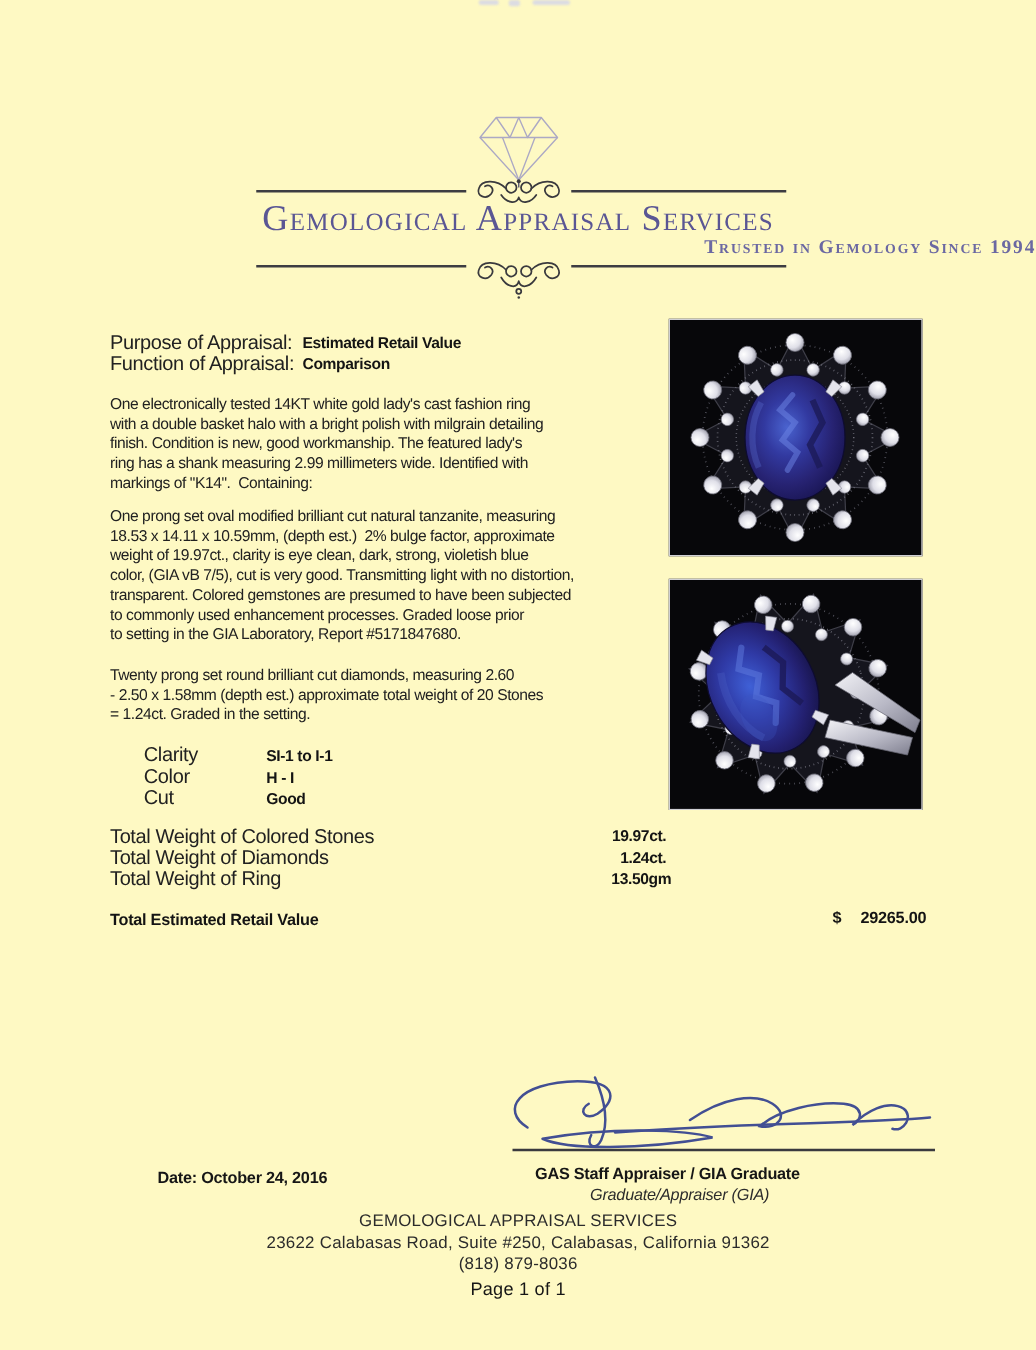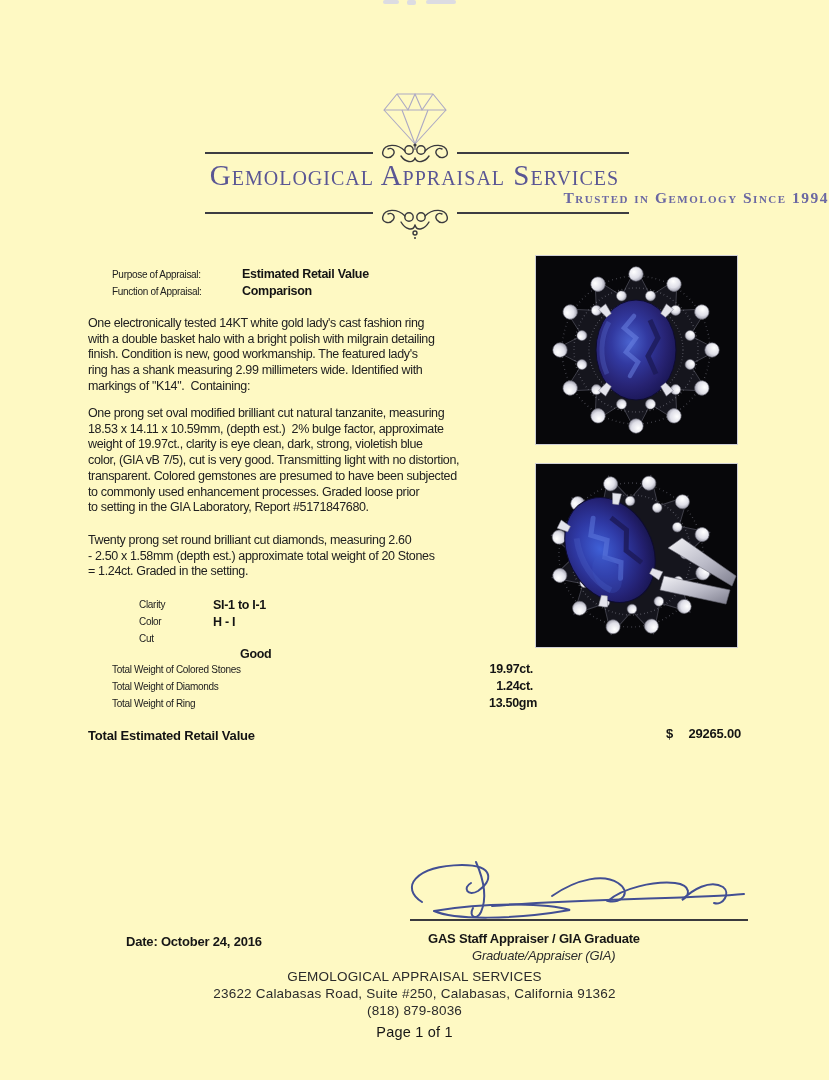--- a/index.html
+++ b/index.html
@@ -17,21 +17,21 @@
     font-size:29px;line-height:30px;letter-spacing:1px;color:#5a5694;font-weight:500;
   }
   .brand-tagline{
     left:0;top:189px;width:829px;text-align:right;
     font-family:"Liberation Serif",serif;font-variant:small-caps;
     font-size:15.5px;line-height:17px;letter-spacing:1.5px;color:#6b68a2;font-weight:600;
   }
   .rule{height:2px;background:#3d3d42;}
   
   .bodytext{font-size:12.5px;letter-spacing:-0.35px;line-height:15.7px;white-space:pre;}
-  .lbl{font-size:10px;letter-spacing:-0.3px;line-height:16px;margin-left:24px;}
+  .lbl{font-size:16px;letter-spacing:-0.3px;line-height:16px;}
   .val{font-size:12.5px;letter-spacing:-0.3px;line-height:16px;font-weight:bold;color:#141414;}
   .rightval{text-align:right;}
   .totalline{font-size:13px;font-weight:bold;letter-spacing:-0.2px;color:#141414;}
   
   .photo{background:#07070a;border:1px solid #cfcfd4;box-sizing:border-box;}
   
   .sig-line{height:2px;background:#3a3a3e;}
   .datebold{font-size:13px;font-weight:bold;letter-spacing:-0.2px;color:#161616;}
   .apprbold{font-size:13px;font-weight:bold;letter-spacing:-0.2px;color:#161616;}
   .appritalic{font-size:13px;font-style:italic;color:#2c2c2c;letter-spacing:-0.2px;}
@@ -106,21 +106,21 @@
 to setting in the GIA Laboratory, Report #5171847680.</div>
   <div class="abs bodytext" style="left:88px;top:533px;">Twenty prong set round brilliant cut diamonds, measuring 2.60
 - 2.50 x 1.58mm (depth est.) approximate total weight of 20 Stones
 = 1.24ct. Graded in the setting.</div>
 
   <div class="abs lbl" style="left:115px;top:597px;">Clarity</div>
   <div class="abs val" style="left:213px;top:597px;">SI-1 to I-1</div>
   <div class="abs lbl" style="left:115px;top:614px;">Color</div>
   <div class="abs val" style="left:213px;top:614px;">H - I</div>
   <div class="abs lbl" style="left:115px;top:631px;">Cut</div>
-  <div class="abs val" style="left:213px;top:646px;margin-left:27px;">Good</div>
+  <div class="abs val" style="left:213px;top:631px;">Good</div>
 
   <div class="abs lbl" style="left:88px;top:662px;">Total Weight of Colored Stones</div>
   <div class="abs val rightval" style="left:420px;top:661px;width:113px;">19.97ct.</div>
   <div class="abs lbl" style="left:88px;top:679px;">Total Weight of Diamonds</div>
   <div class="abs val rightval" style="left:420px;top:678px;width:113px;">1.24ct.</div>
   <div class="abs lbl" style="left:88px;top:696px;">Total Weight of Ring</div>
   <div class="abs val rightval" style="left:420px;top:695px;width:117px;">13.50gm</div>
 
   <div class="abs totalline" style="left:88px;top:728px;">Total Estimated Retail Value</div>
   <div class="abs totalline" style="left:666px;top:726px;">$</div>

